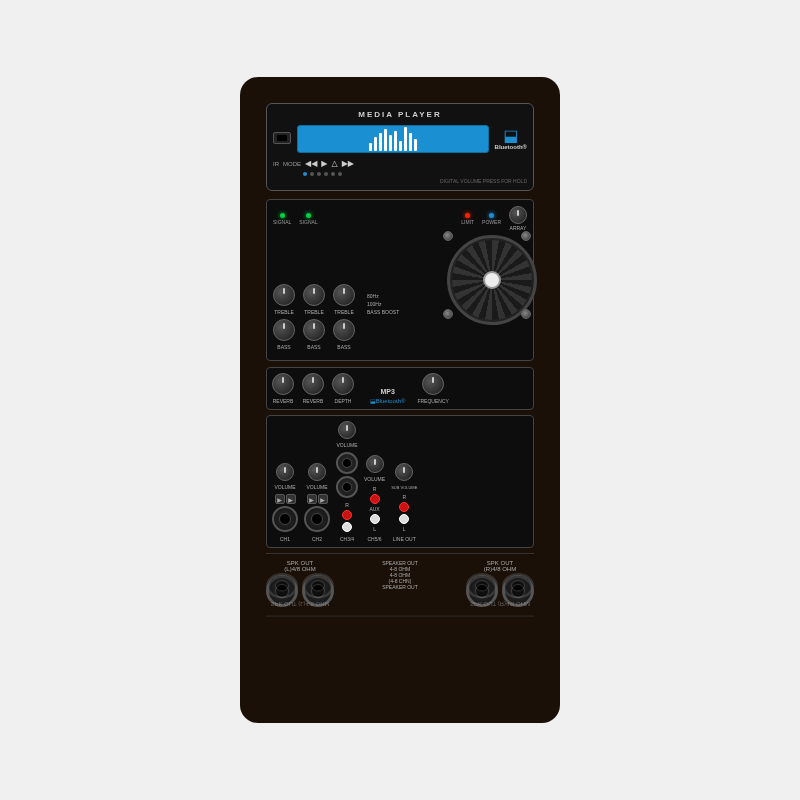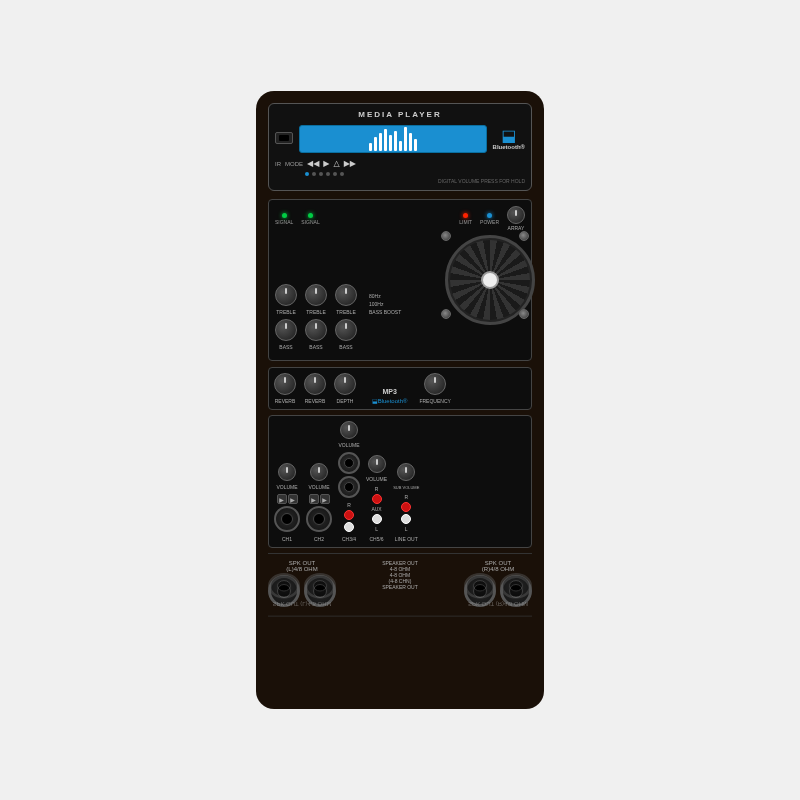--- a/index.html
+++ b/index.html
@@ -319,22 +319,22 @@
 
     .aux-label {
       color: #aaa;
       font-size: 5px;
       text-align: center;
     }
 
     .main-body {
       background: #1a1008;
       border-radius: 18px;
-      padding: 12px;
-      width: 288px;
+      padding: 26px;
+      width: 320px;
     }
 
   </style>
 </head>
 <body>
 
 <div class="main-body">
 
   <div class="media-player-section">
     <div class="media-player-title">MEDIA PLAYER</div>

